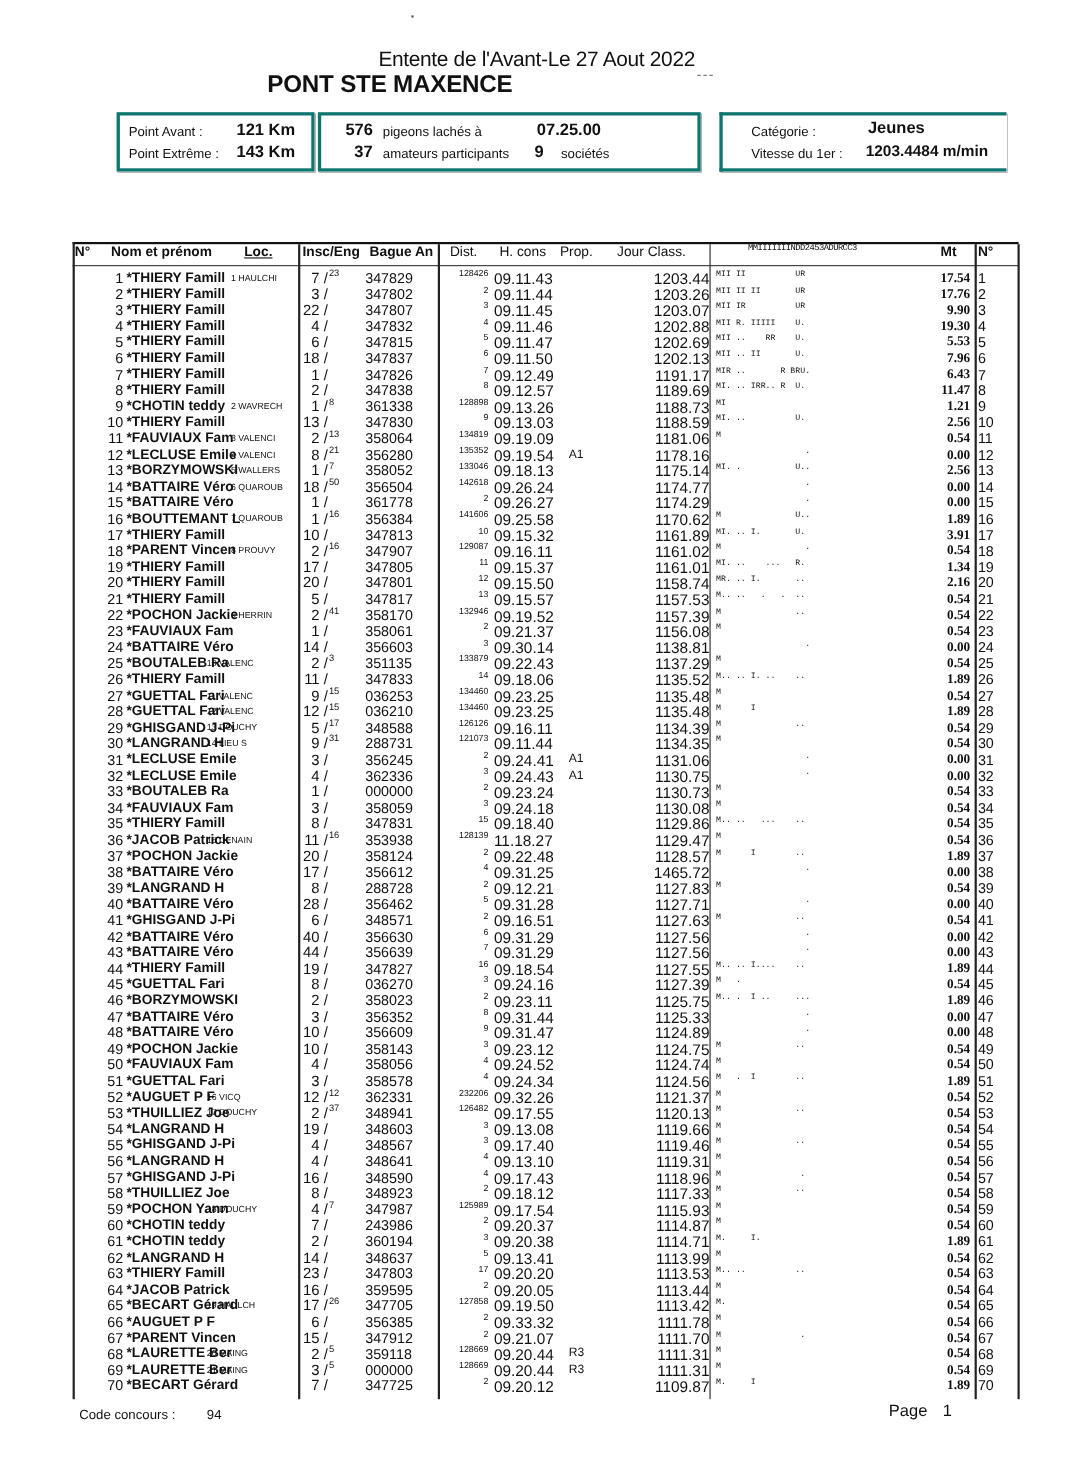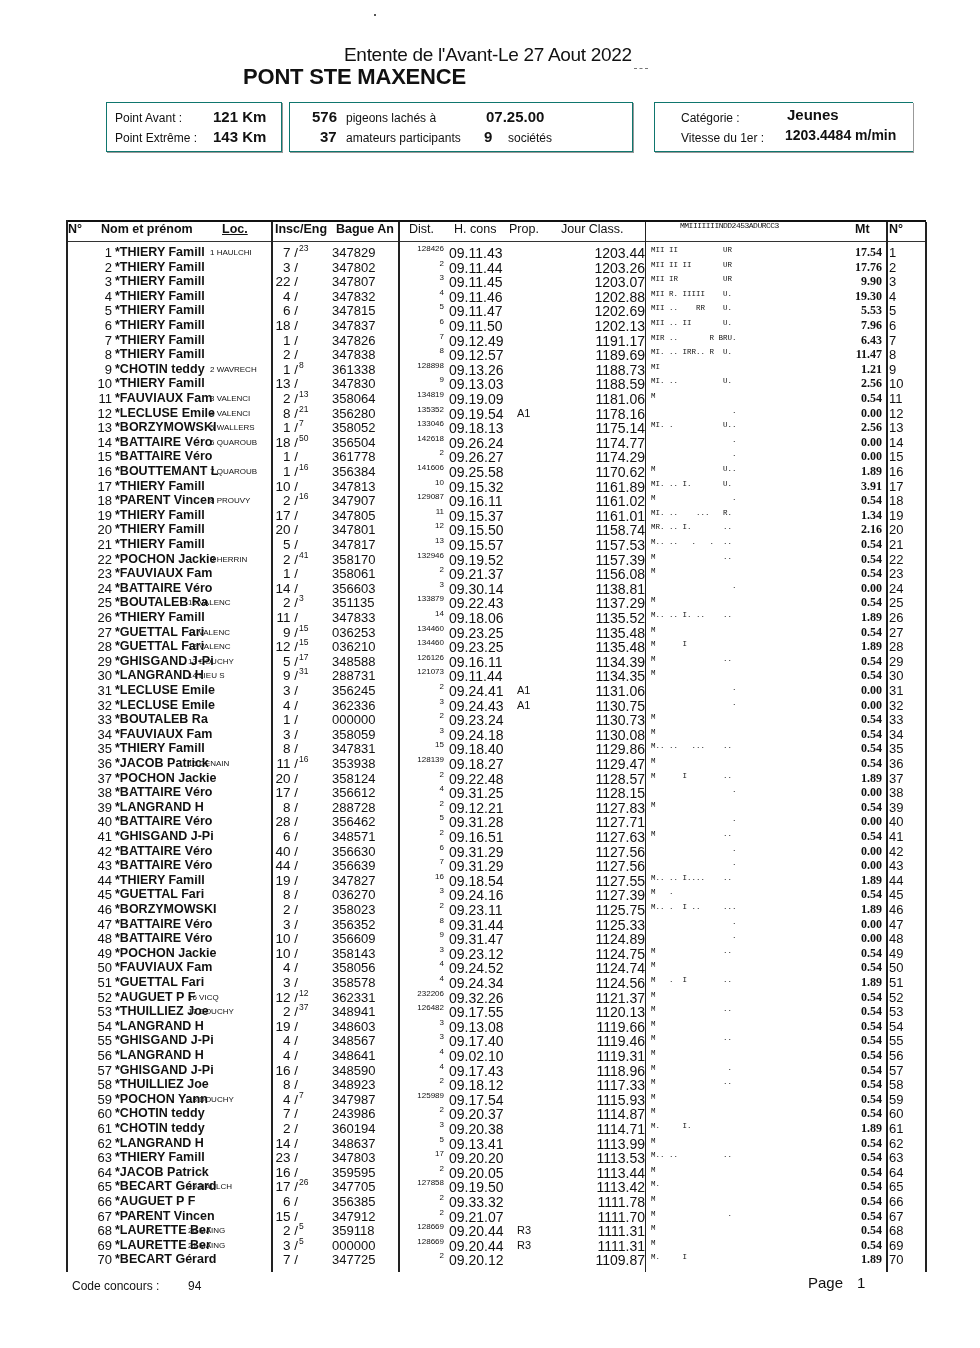--- a/index.html
+++ b/index.html
@@ -1,21 +1,21 @@
 <!DOCTYPE html>
 <html><head>
 <meta charset="utf-8">
 <style>
   html, body { margin:0; padding:0; background:#ffffff; }
   body { width:980px; height:1348px; position:relative; overflow:hidden; font-family:"Liberation Sans", sans-serif; color:#111; }
   .dot { position:absolute; left:374px; top:14px; width:2px; height:2px; background:#555; }
   .title1 { position:absolute; left:344px; top:44px; font-size:19px; letter-spacing:-0.3px; }
   .title2 { position:absolute; left:243px; top:64px; font-size:22px; font-weight:bold; letter-spacing:-0.2px; }
   .tick { position:absolute; left:634px; top:68px; width:14px; height:1px; border-top:1px dashed #777; }
-  .box { position:absolute; border:1px solid #0f766e; box-shadow:1px 1px 0 #999; font-size:12px; }
+  .box { position:absolute; border:3px solid #0f766e; box-shadow:1px 1px 0 #999; font-size:12px; }
   .box .row { position:absolute; white-space:nowrap; }
   .b { font-weight:bold; font-size:15px; }
   .box1 { left:106px; top:102px; width:174px; height:48px; }
   .box2 { left:289px; top:102px; width:342px; height:48px; }
   .box3 { left:654px; top:102px; width:258px; height:48px; border-right:none; }
   .hdr-line-top { position:absolute; left:66px; top:220px; width:860px; height:2px; background:#111; }
   .hdr-line-bot { position:absolute; left:66px; top:241px; width:860px; height:1px; background:#333; }
   .hdr { position:absolute; top:222px; font-size:12.5px; font-weight:bold; white-space:nowrap; }
   .hdr.norm { font-weight:normal; font-family:"Liberation Mono", monospace; font-size:8px; top:221px; letter-spacing:-0.5px;margin-left:32px; }
   .vline { position:absolute; background:#222; width:2px; }
@@ -622,21 +622,21 @@
       <span class="c-n2">35</span>
     </div>
     <div class="r" style="top: 511px;">
       <span class="c-num">36</span>
       <span class="c-name">*JACOB Patrick</span>
       <span class="c-loc shift">15 DENAIN</span>
       <span class="c-insc">11 /</span>
       <span class="c-eng">16</span>
       <span class="c-bague">353938</span>
       <span class="c-dist">128139</span>
-      <span class="c-hcons">09.18.27</span>
+      <span class="c-hcons">11.18.27</span>
       <span class="c-prop"></span>
       <span class="c-class">1129.47</span>
       <span class="c-codes">M</span>
       <span class="c-mt">0.54</span>
       <span class="c-n2">36</span>
     </div>
     <div class="r" style="top: 525.6px;">
       <span class="c-num">37</span>
       <span class="c-name">*POCHON Jackie</span>
       <span class="c-loc"></span>
@@ -654,21 +654,21 @@
     <div class="r" style="top: 540.2px;">
       <span class="c-num">38</span>
       <span class="c-name">*BATTAIRE Véro</span>
       <span class="c-loc"></span>
       <span class="c-insc">17 /</span>
       <span class="c-eng"></span>
       <span class="c-bague">356612</span>
       <span class="c-dist">4</span>
       <span class="c-hcons">09.31.25</span>
       <span class="c-prop"></span>
-      <span class="c-class">1128.15</span>
+      <span class="c-class">1465.72</span>
       <span class="c-codes">                  .</span>
       <span class="c-mt">0.00</span>
       <span class="c-n2">38</span>
     </div>
     <div class="r" style="top: 554.8px;">
       <span class="c-num">39</span>
       <span class="c-name">*LANGRAND H</span>
       <span class="c-loc"></span>
       <span class="c-insc">8 /</span>
       <span class="c-eng"></span>
@@ -922,21 +922,21 @@
       <span class="c-n2">55</span>
     </div>
     <div class="r" style="top: 803px;">
       <span class="c-num">56</span>
       <span class="c-name">*LANGRAND H</span>
       <span class="c-loc"></span>
       <span class="c-insc">4 /</span>
       <span class="c-eng"></span>
       <span class="c-bague">348641</span>
       <span class="c-dist">4</span>
-      <span class="c-hcons">09.02.10</span>
+      <span class="c-hcons">09.13.10</span>
       <span class="c-prop"></span>
       <span class="c-class">1119.31</span>
       <span class="c-codes">M</span>
       <span class="c-mt">0.54</span>
       <span class="c-n2">56</span>
     </div>
     <div class="r" style="top: 817.6px;">
       <span class="c-num">57</span>
       <span class="c-name">*GHISGAND J-Pi</span>
       <span class="c-loc"></span>

